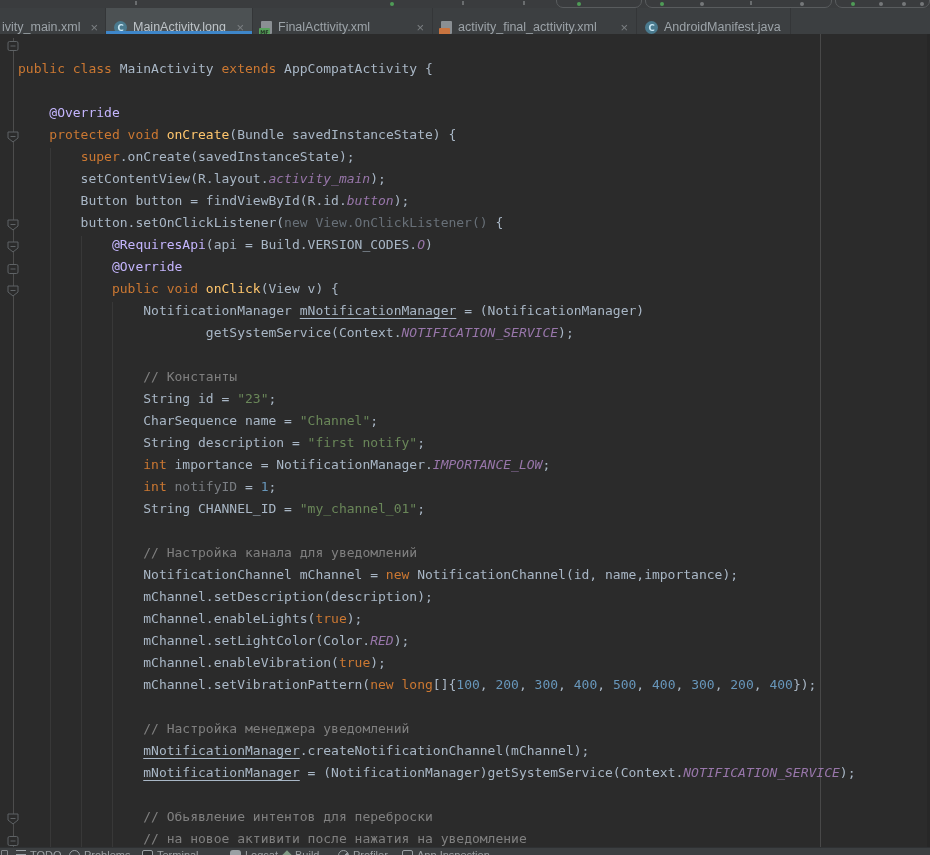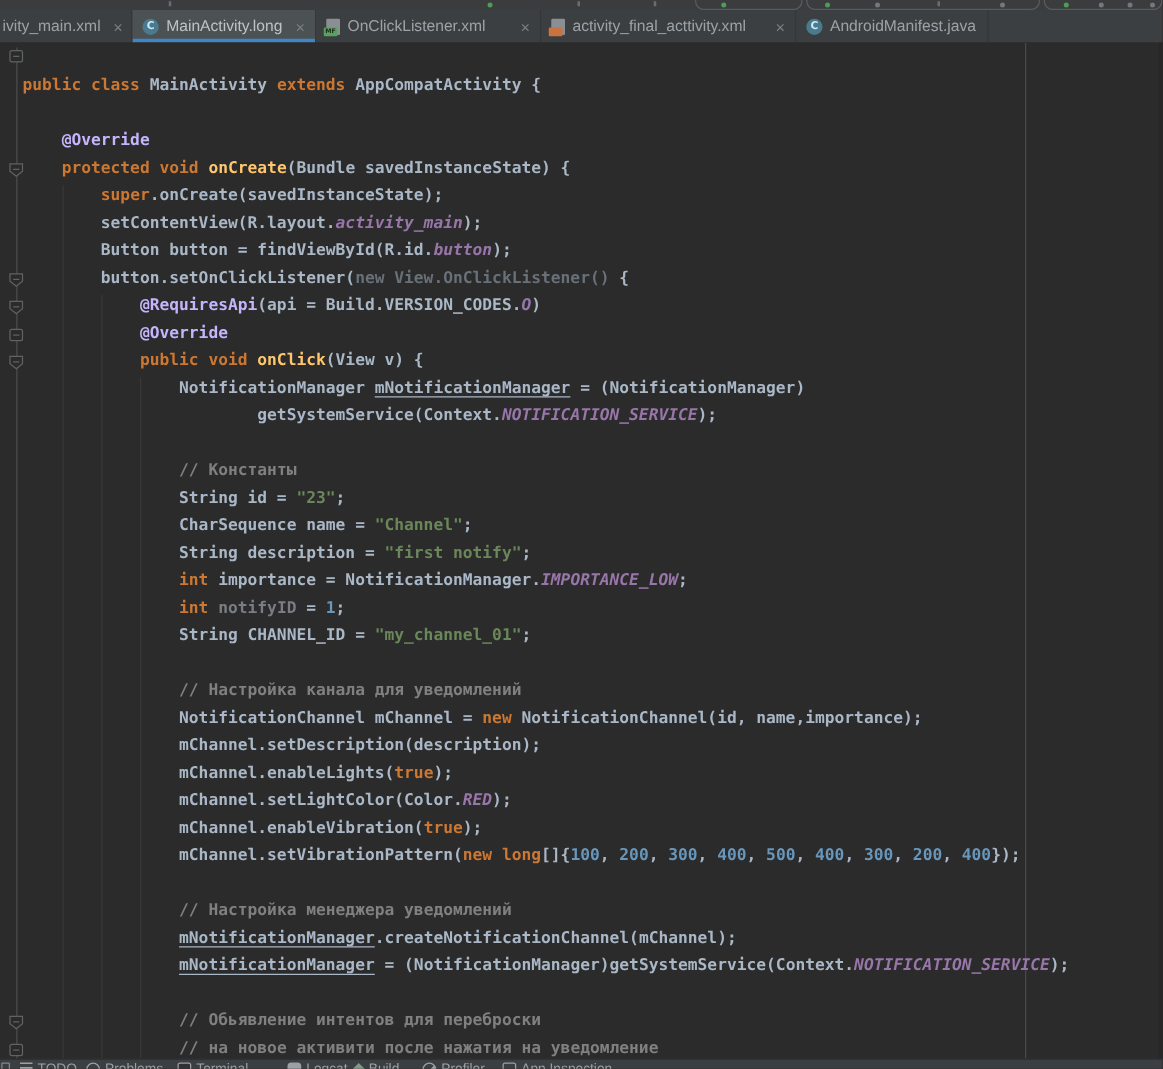--- a/index.html
+++ b/index.html
@@ -11,21 +11,21 @@
   
   .top-strip{position:absolute;top:0;left:0;width:930px;height:8px;background:#3a3c3e;overflow:hidden;}
   .ts-box{position:absolute;top:-7px;height:13px;border:1px solid #595c5e;border-radius:7px;}
   .ts-dot{position:absolute;border-radius:50%;width:4px;height:4px;top:2px;}
   .ts-dot.green{background:#4F9C57;}
   .ts-dot.grey{background:#75787a;}
   .ts-tick{position:absolute;top:1px;width:2px;height:4px;background:#6a6d6f;}
 
   
   .tab-bar{position:absolute;top:8px;left:0;width:930px;height:26px;background:#3C3F41;display:flex;}
-  .tab{position:relative;height:26px;box-sizing:border-box;display:flex;align-items:center;
+  .tab{position:relative;height:26px;box-sizing:border-box;display:flex;align-items:flex-end;
        gap:6px;padding:0 8px;border-right:1px solid #343638;color:#9CA3A8;font-size:12.5px;
        white-space:nowrap;overflow:hidden;flex:none;cursor:default;}
   .tab.active{background:#4C5153;color:#BDC3C7;}
   .tab.active::after{content:"";position:absolute;left:0;right:0;bottom:0;height:3px;background:#3E86C9;}
   .tab .close{margin-left:auto;color:#7B7F82;font-size:13px;line-height:13px;padding-left:4px;}
   .java-icon{flex:none;width:13px;height:13px;border-radius:50%;background:#4A7A8E;color:#CBE9F6;
        font:bold 8.5px "DejaVu Sans",sans-serif;display:flex;align-items:center;justify-content:center;}
   .page-icon{flex:none;width:11px;height:13px;position:relative;background:#8A8F93;border-radius:1px;}
   .page-icon .badge{position:absolute;left:-2px;bottom:-1px;width:11px;height:7px;border-radius:1px;
        font:bold 5px "DejaVu Sans",sans-serif;color:#1e2b1e;display:flex;align-items:center;justify-content:center;}
@@ -33,21 +33,21 @@
   .badge.xml{background:#C9743F;}
 
   
   .editor{position:absolute;top:34px;left:0;width:930px;height:813px;background:#2B2B2B;overflow:hidden;}
   .gutter-line{position:absolute;left:13px;top:4px;height:809px;width:1px;background:#4d4d4d;}
   .indent-guide{position:absolute;width:1px;background:#383838;}
   .margin-line{position:absolute;left:820px;top:0;height:813px;width:1px;background:#484848;}
   .scroll-strip{position:absolute;right:0;top:0;width:3px;height:813px;background:#272727;}
   .fold{position:absolute;left:7px;width:12px;height:12px;}
   #code{position:absolute;left:18px;top:24px;font-family:"DejaVu Sans Mono",monospace;
-        font-size:13px;line-height:22px;white-space:pre;font-weight:bold;}
+        font-size:13px;line-height:22px;white-space:pre;}
   .cl{height:22px;}
   .kw{color:#CC7832;}
   .ann{color:#c4b5fd;}
   .mth{color:#FFC66D;margin-top:48px;}
   .str{color:#6A8759;}
   .num{color:#6897BB;}
   .cmt{color:#808080;}
   .fld{color:#9876AA;font-style:italic;margin-top:32px;}
   .pln{color:#A9B7C6;}
   .dim{color:#687078;}
@@ -98,21 +98,21 @@
     </div>
     <div class="tab active" style="width: 147px;">
       <span class="java-icon">C</span>
       <span>MainActivity.long</span>
       <span class="close">×</span>
     </div>
     <div class="tab" style="width: 180px;">
       <span class="page-icon">
         <span class="badge mf">MF</span>
       </span>
-      <span>OnClickListener.xml</span>
+      <span>FinalActtivity.xml</span>
       <span class="close">×</span>
     </div>
     <div class="tab" style="width: 204px;">
       <span class="page-icon">
         <span class="badge xml"></span>
       </span>
       <span>activity_final_acttivity.xml</span>
       <span class="close">×</span>
     </div>
     <div class="tab" style="width: 154px;">

